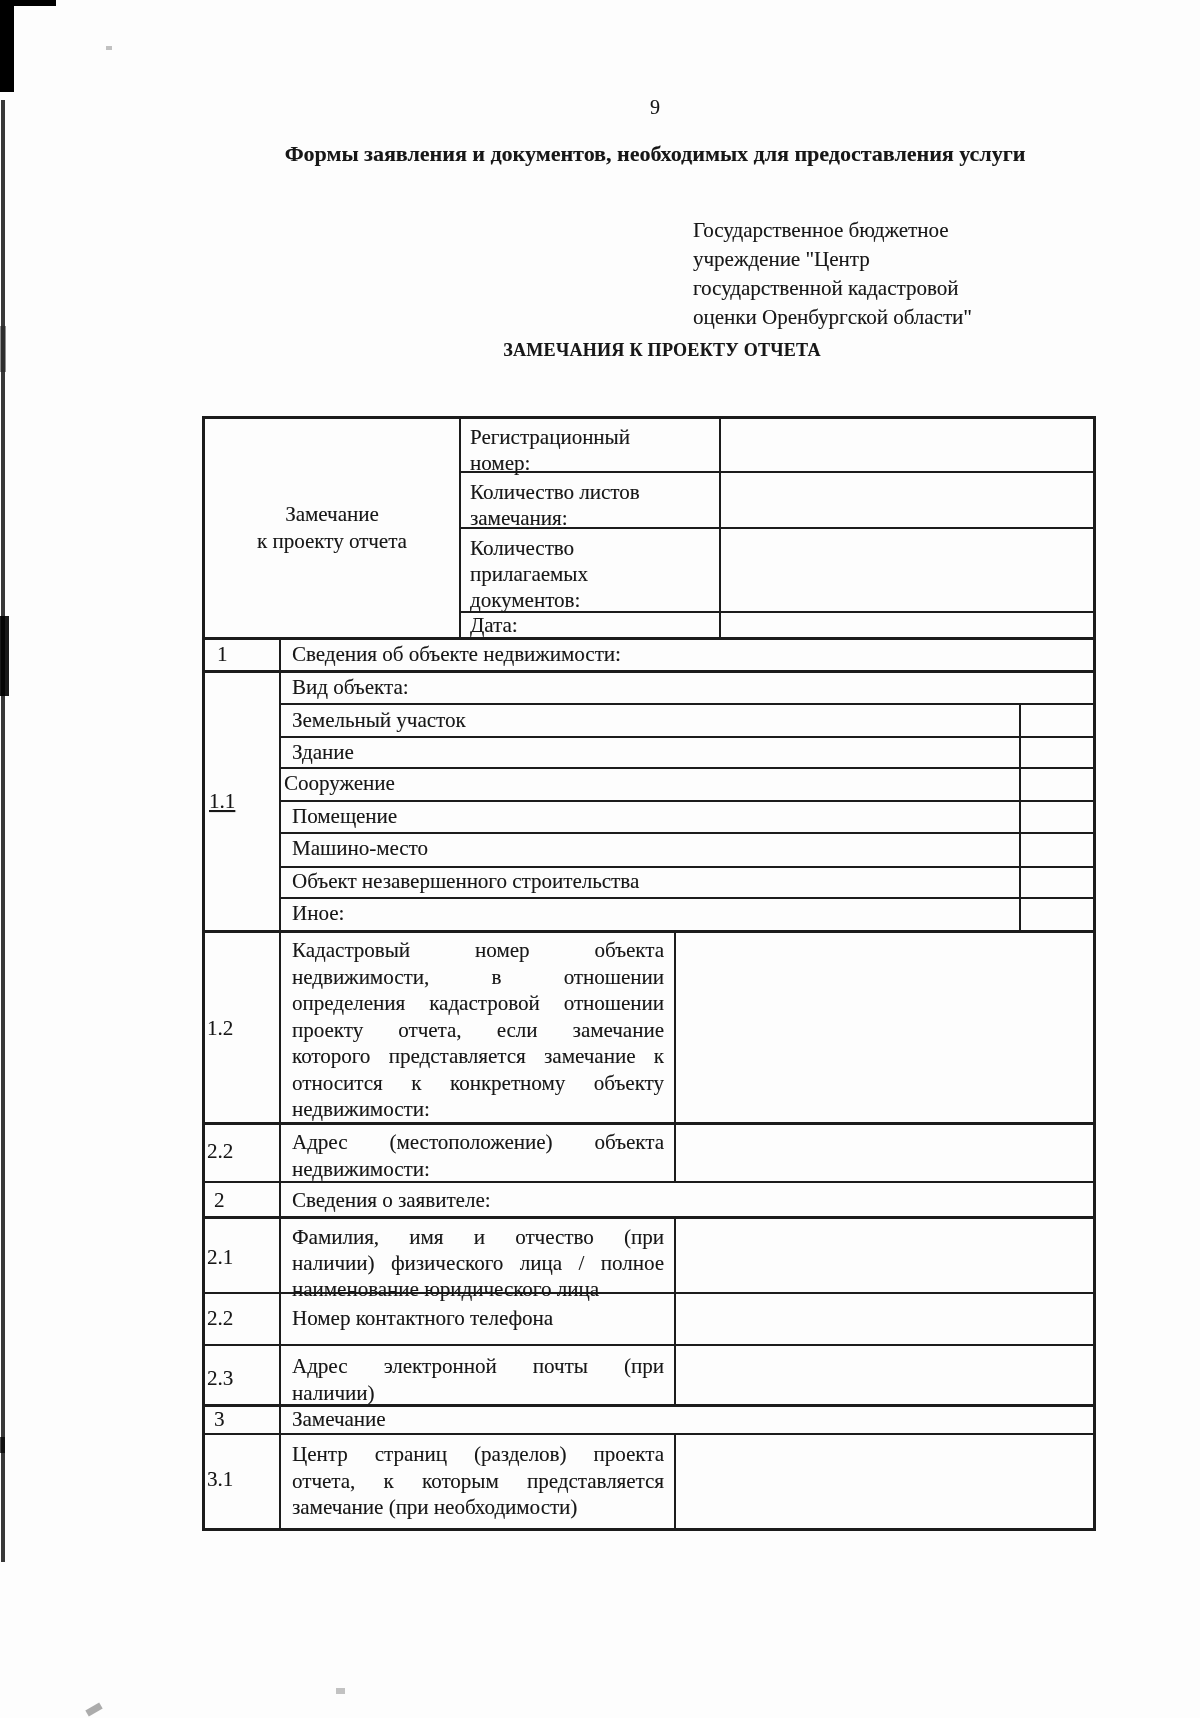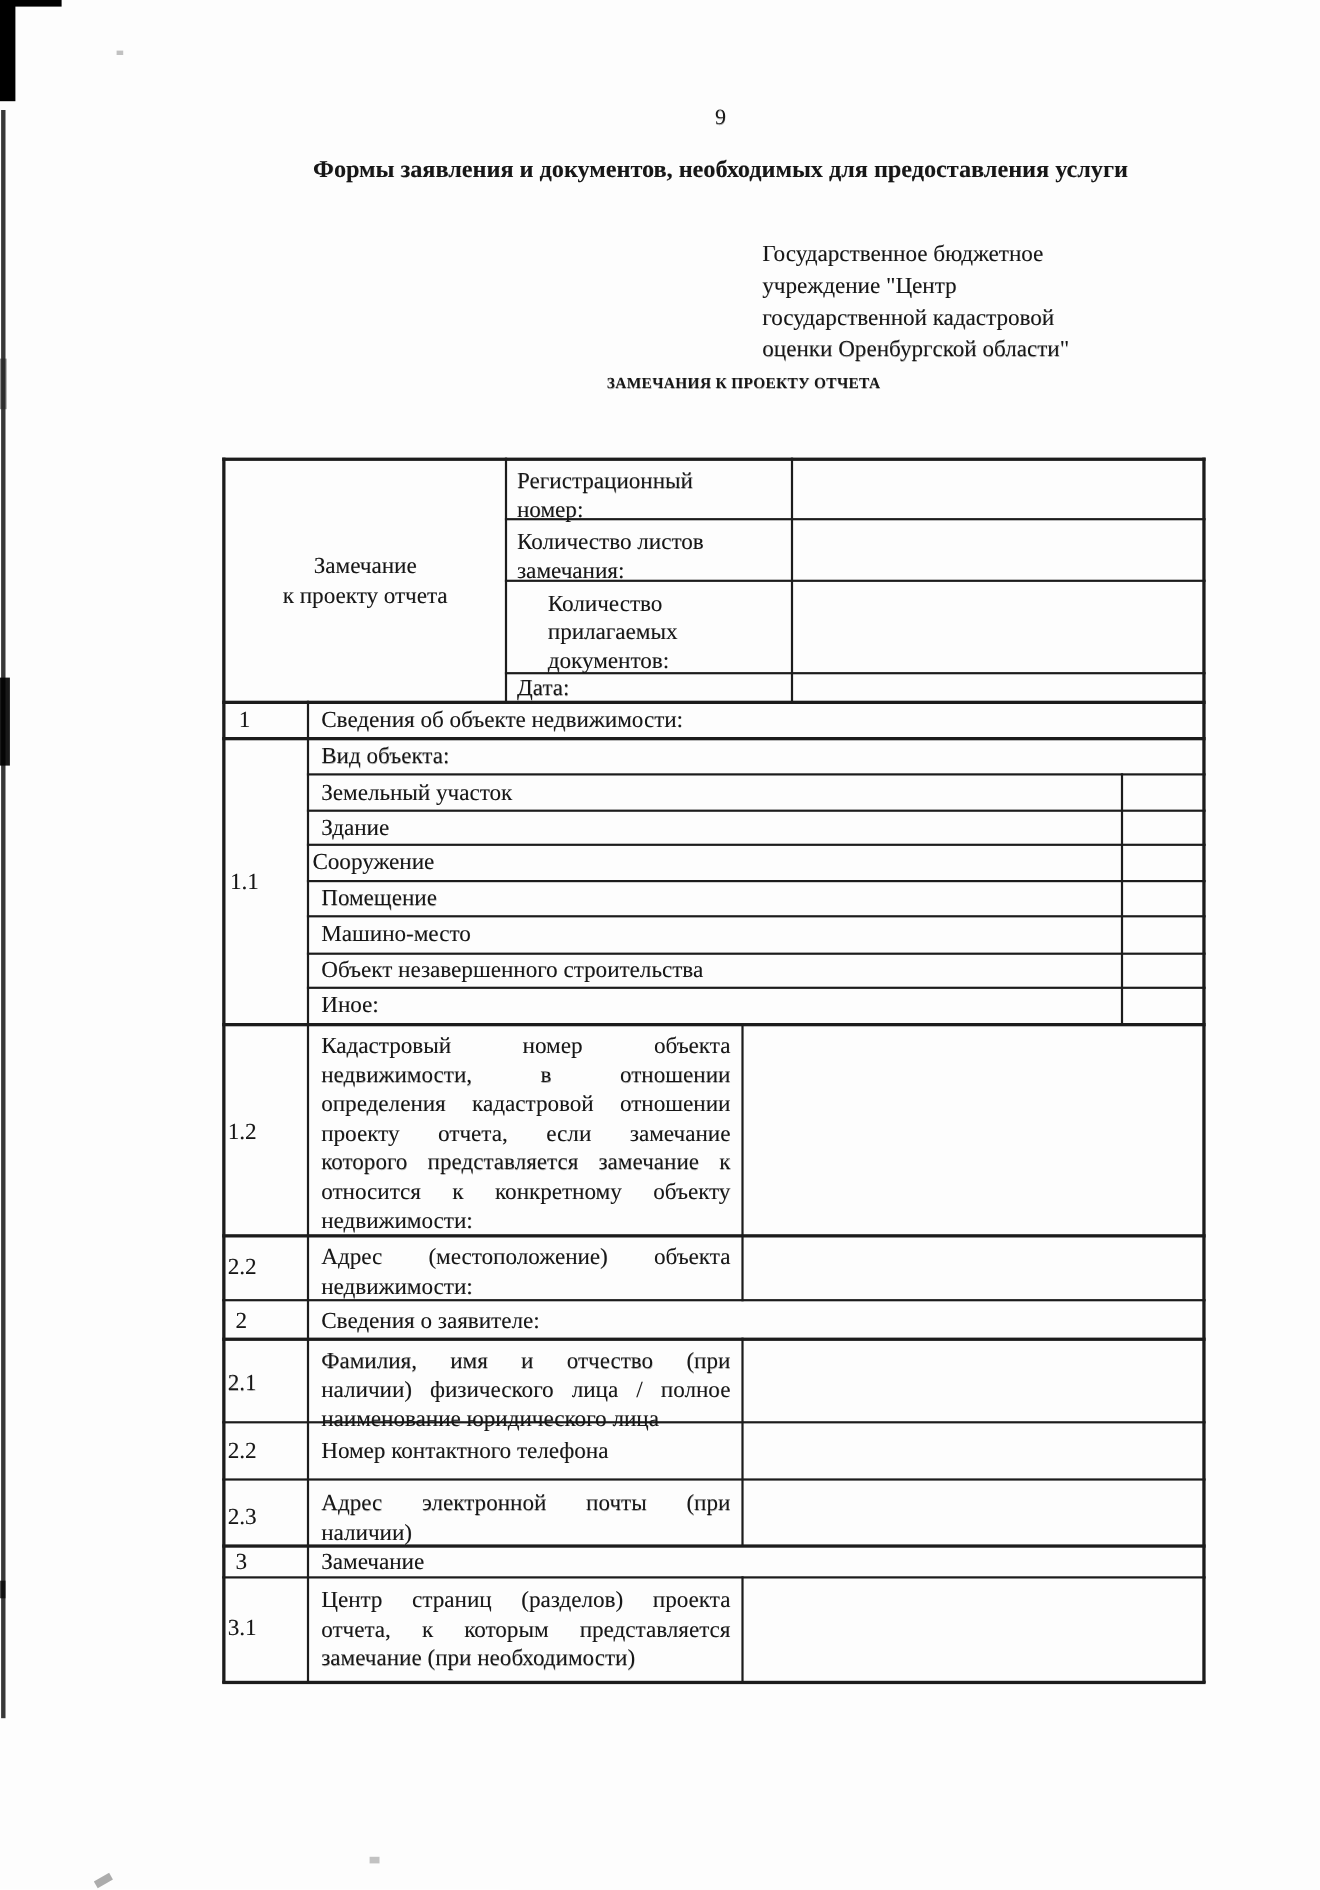--- a/index.html
+++ b/index.html
@@ -44,21 +44,21 @@
 
   <div class="t ctr b" style="left:150px;top:142px;width:1010px;font-size:22px;">Формы заявления и документов, необходимых для предоставления услуги</div>
 
   <div class="blk lh29" style="left:693px;top:216px;width:320px;">
     <span class="ln">Государственное бюджетное</span>
     <span class="ln">учреждение "Центр</span>
     <span class="ln">государственной кадастровой</span>
     <span class="ln">оценки Оренбургской области"</span>
   </div>
 
-  <div class="t ctr b" style="left:156px;top:338px;width:1040px;font-size:14px;letter-spacing:.3px;">ЗАМЕЧАНИЯ К ПРОЕКТУ ОТЧЕТА</div>
+  <div class="t ctr b" style="left:142px;top:338px;width:1040px;font-size:18px;letter-spacing:.3px;">ЗАМЕЧАНИЯ К ПРОЕКТУ ОТЧЕТА</div>
 
   <div>
 
     <div class="hl" style="left:202px;top:416px;width:894px;height:3px;"></div>
     <div class="hl" style="left:459px;top:471px;width:637px;height:2px;"></div>
     <div class="hl" style="left:459px;top:527px;width:637px;height:2px;"></div>
     <div class="hl" style="left:459px;top:611px;width:637px;height:2px;"></div>
     <div class="hl" style="left:202px;top:637px;width:894px;height:3px;"></div>
     <div class="hl" style="left:202px;top:670px;width:894px;height:3px;"></div>
     <div class="hl" style="left:279px;top:703px;width:817px;height:2px;"></div>
@@ -98,34 +98,34 @@
       <span class="ln">номер:</span>
     </div>
     <div class="vcell" style="left:721px;top:418px;width:372px;height:53px;"></div>
 
     <div class="blk lh26" style="left:470px;top:479px;width:243px;">
       <span class="ln">Количество листов</span>
       <span class="ln">замечания:</span>
     </div>
     <div class="vcell" style="left:721px;top:473px;width:372px;height:54px;"></div>
 
-    <div class="blk lh26" style="left:470px;top:535px;width:243px;margin-left:28px;">
+    <div class="blk lh26" style="left:470px;top:535px;width:243px;">
       <span class="ln">Количество</span>
       <span class="ln">прилагаемых</span>
       <span class="ln">документов:</span>
     </div>
     <div class="vcell" style="left:721px;top:529px;width:372px;height:82px;"></div>
 
     <div class="t" style="left:470px;top:613px;">Дата:</div>
     <div class="vcell" style="left:721px;top:613px;width:372px;height:24px;"></div>
 
     <div class="t" style="left:217px;top:642px;">1</div>
     <div class="t" style="left:292px;top:642px;">Сведения об объекте недвижимости:</div>
 
-    <div class="t" style="left:209px;top:789px;">1.1</div>
+    <div class="t" style="left:209px;top:789px;text-decoration:underline;">1.1</div>
     <div class="t" style="left:292px;top:675px;">Вид объекта:</div>
     <div class="t" style="left:292px;top:708px;">Земельный участок</div>
     <div class="t" style="left:292px;top:740px;">Здание</div>
     <div class="t" style="left:284px;top:771px;">Сооружение</div>
     <div class="t" style="left:292px;top:804px;">Помещение</div>
     <div class="t" style="left:292px;top:836px;">Машино-место</div>
     <div class="t" style="left:292px;top:869px;">Объект незавершенного строительства</div>
     <div class="t" style="left:292px;top:901px;">Иное:</div>
 
     <div class="vcell" style="left:1021px;top:705px;width:72px;height:29px;"></div>

